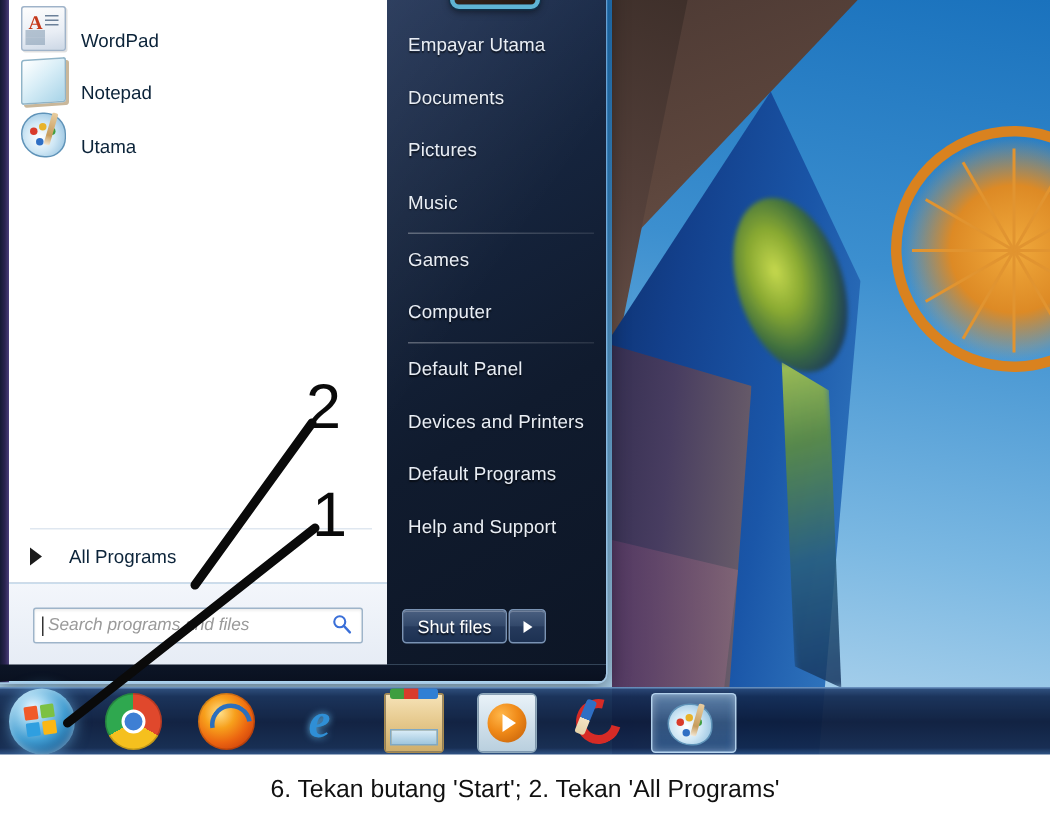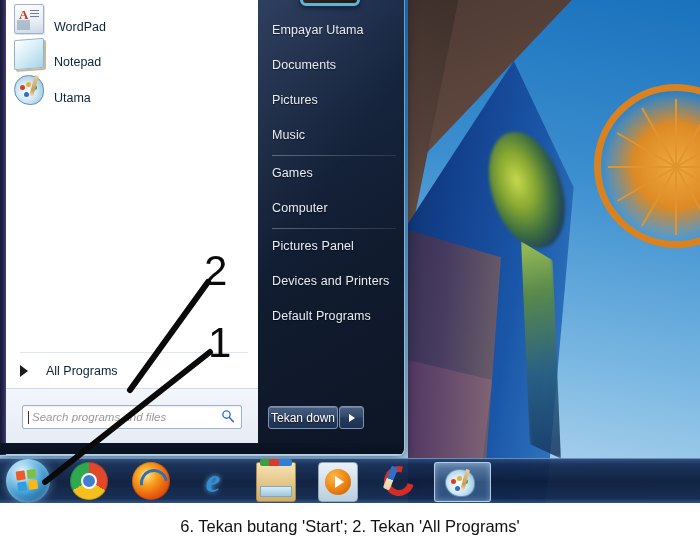--- a/index.html
+++ b/index.html
@@ -285,31 +285,34 @@
     </div>
     <div class="rsep" style="top:167px"></div>
     <div class="rmenu-item" style="top:173px">
       <span class="rmenu-label">Games</span>
     </div>
     <div class="rmenu-item" style="top:208px">
       <span class="rmenu-label">Computer</span>
     </div>
     <div class="rsep" style="top:240px"></div>
     <div class="rmenu-item" style="top:246px">
-      <span class="rmenu-label">Pictures Panel</span>
+      <span class="rmenu-label">Default Panel</span>
     </div>
     <div class="rmenu-item" style="top:316px">
       <span class="rmenu-label">Default Programs</span>
     </div>
     <div class="rmenu-item" style="top:281px">
       <span class="rmenu-label">Devices and Printers</span>
     </div>
+    <div class="rmenu-item" style="top:351px">
+      <span class="rmenu-label">Help and Support</span>
+    </div>
 
     <div class="shutdown">
-      <span class="shutdown-label">Tekan down</span>
+      <span class="shutdown-label">Shut files</span>
     </div>
     <div class="shutdown-arrowbtn">
       <span class="sd-tri"></span>
     </div>
   </div>
 
   <div class="taskbar"></div>
 
   <div class="startorb">
     <div class="orb-flag">

